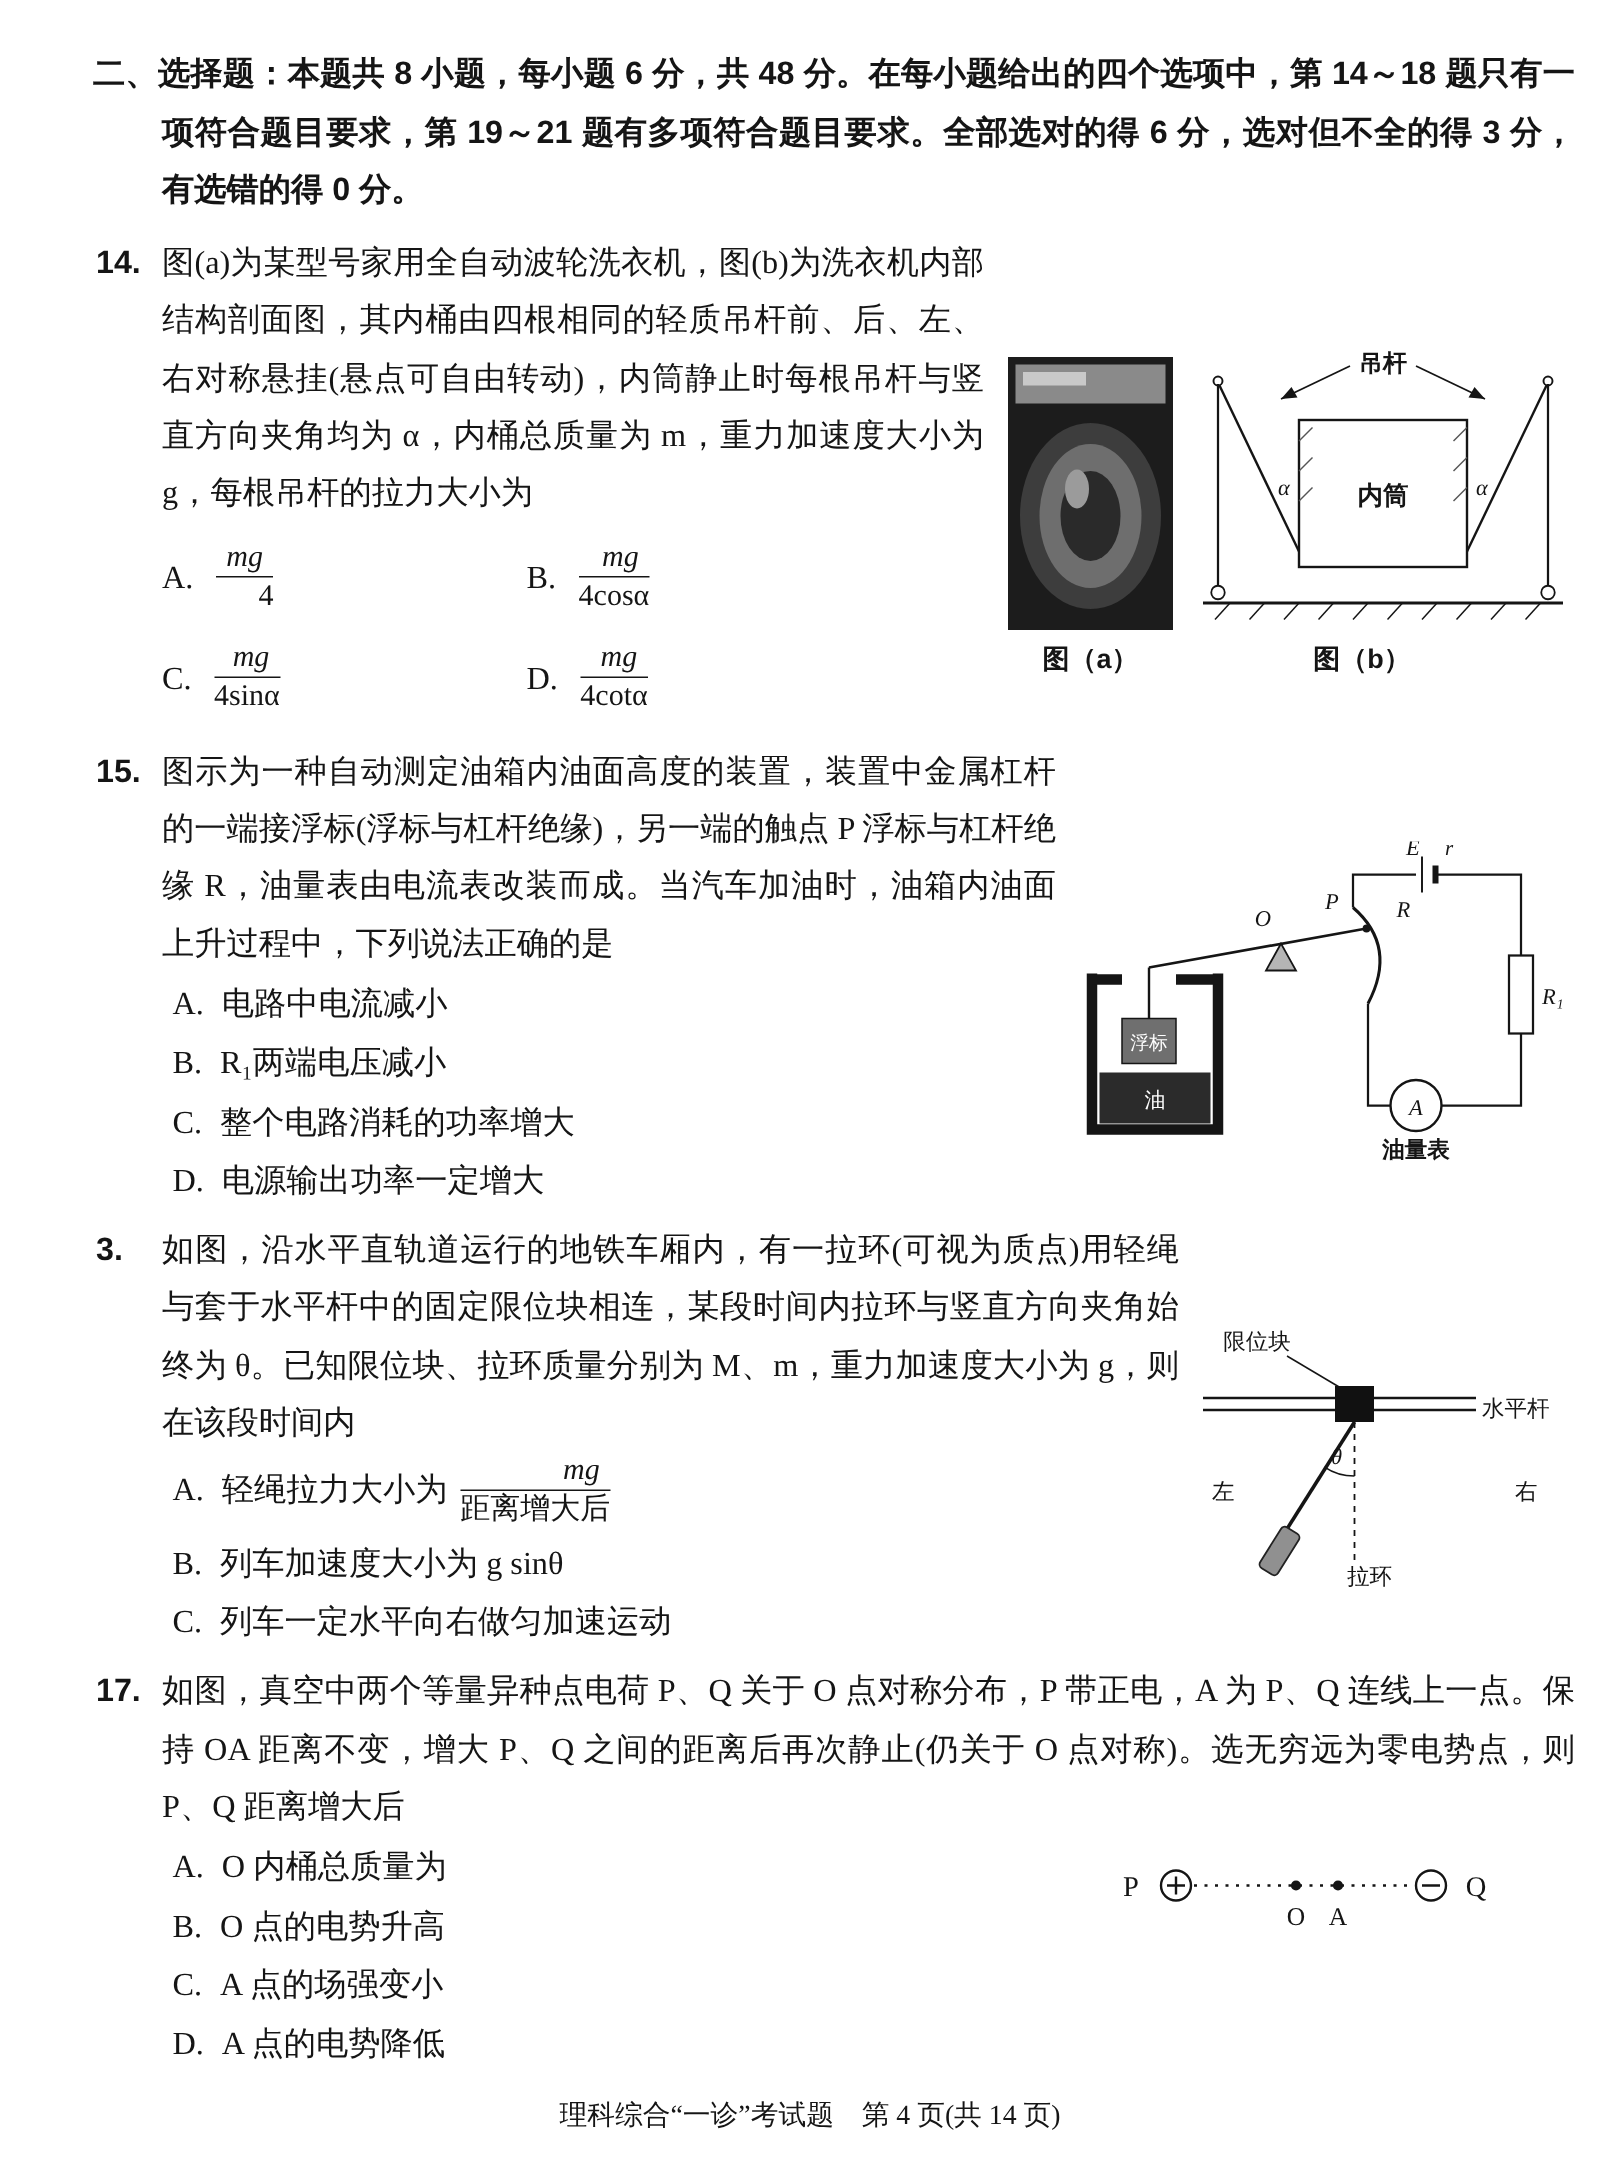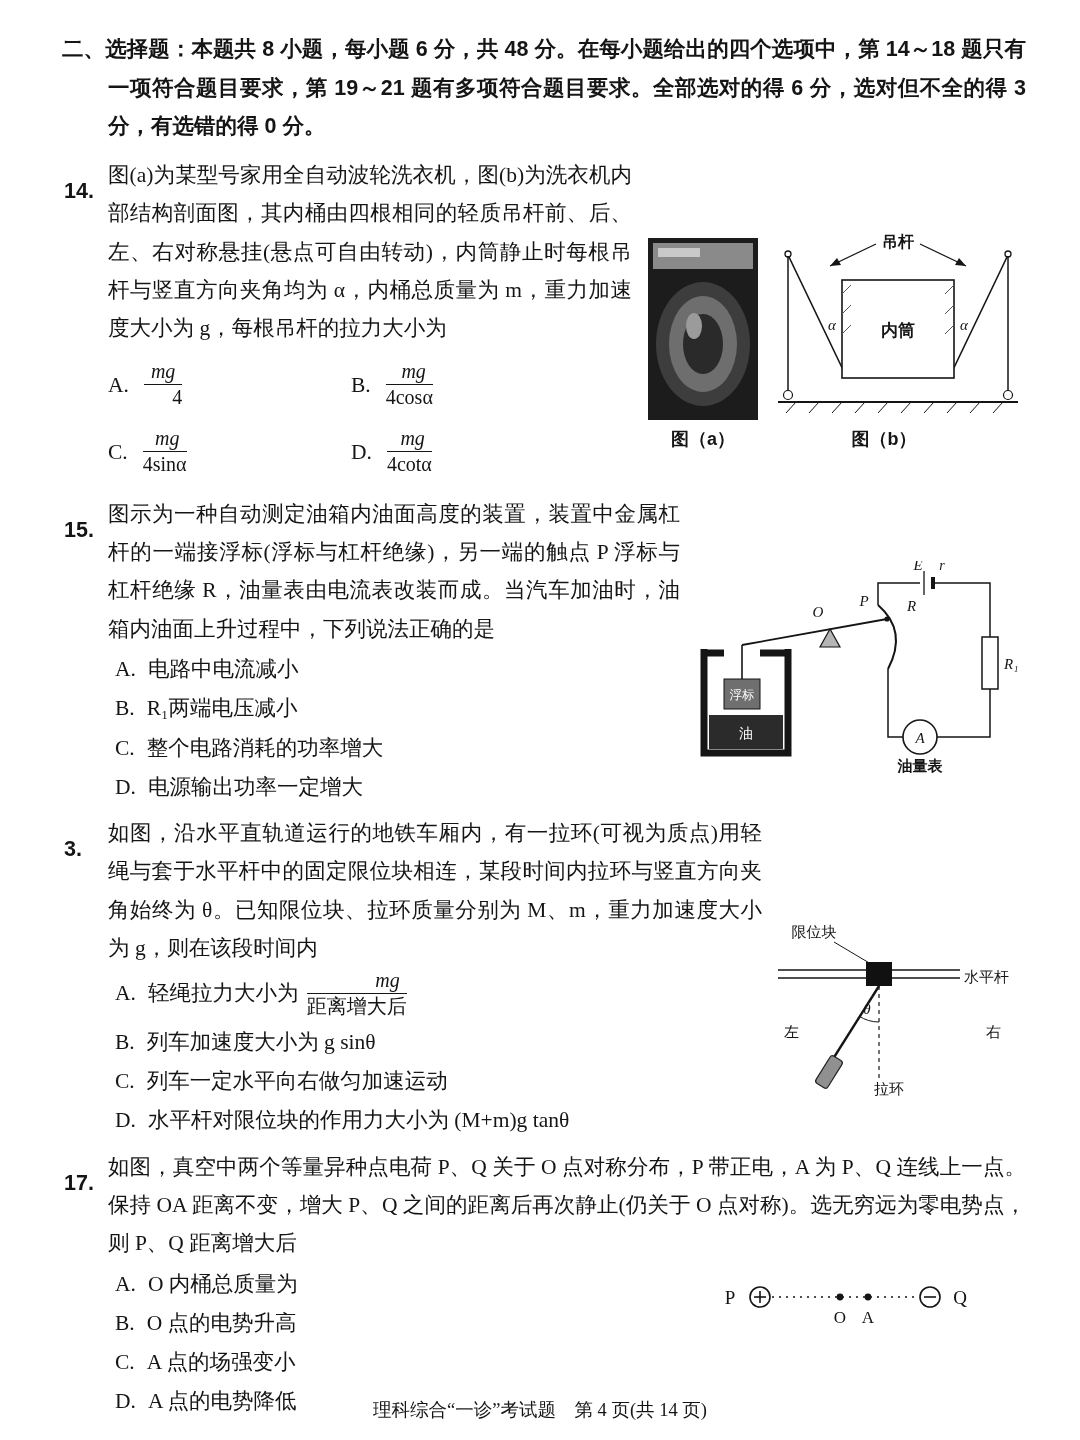--- a/index.html
+++ b/index.html
@@ -1,27 +1,27 @@
 <!DOCTYPE html>
 <html><head>
 <meta charset="utf-8">
 <style>
   * { box-sizing: border-box; }
   html, body { margin:0; padding:0; width:1080px; height:1440px; background:#ffffff; }
   body { font-family:"Liberation Serif","DejaVu Serif",serif; color:#151515; }
-  .page { position:relative; width:1080px; height:1440px; padding:30px 54px 40px 62px; overflow:hidden; }
+  .page { position:relative; width:1080px; height:1440px; padding:30px 30px 40px 62px; overflow:hidden; }
 
   .section-header {
     font-family:"Liberation Sans","DejaVu Sans",sans-serif;
     font-size:21.5px; font-weight:700; line-height:1.8;
     margin:0 0 10px 0; padding-left:46px; text-indent:-46px; text-align:justify;
   }
 
   .question { position:relative; clear:both; font-size:21.5px; line-height:1.78; margin:0 0 8px 0; padding-left:46px; }
-  .qnum { position:absolute; left:2px; top:0; font-weight:700; font-family:"Liberation Sans","DejaVu Sans",sans-serif;margin-top:16px; }
+  .qnum { position:absolute; left:2px; top:0; font-weight:700; font-family:"Liberation Sans","DejaVu Sans",sans-serif; }
   .stem { margin:0; text-align:justify; }
 
   .options { margin-top:2px; }
   .opt-row { margin:1px 7px; }
   .opt-label { margin-right:12px; }
 
   .options14 { margin-top:6px; }
   .options14 .opt { display:inline-block; width:225px; margin:7px 18px 7px 0; white-space:nowrap; }
 
   .frac { display:inline-block; vertical-align:middle; text-align:right; line-height:1.12; font-size:20px; margin:0 3px 5px 3px; }
@@ -29,21 +29,21 @@
   .fden { display:block; padding-top:1px; }
 
   .figfloat { float:right; }
   .fig14 { margin:74px 0 4px 16px; width:378px; }
   .fig14-imgs { display:flex; align-items:flex-end; gap:14px; }
   .fig-caps { display:flex; margin-top:3px; font-family:Liberation Sans, sans-serif; font-weight:700; font-size:18px; }
   .cap-a { width:110px; text-align:center; }
   .cap-b { width:252px; text-align:center; }
 
   .fig15 { margin:66px 0 2px 12px; width:334px; }
-  .fig16 { margin:108px 0 2px 12px; width:252px; }
+  .fig16 { margin:70px 0 2px 12px; width:252px; }
   .fig17 { margin:6px 34px 2px 12px; width:272px; }
 
   svg { display:block; }
   svg text { font-family:"Liberation Serif","DejaVu Serif",serif; fill:#151515; }
   .it { font-style:italic; }
   .cn { font-size:15px; }
   .cnb { font-family:"Liberation Sans","DejaVu Sans",sans-serif; font-weight:700; }
   .wt { fill:#ffffff; }
 
   .footer { position:absolute; left:0; right:0; bottom:18px; text-align:center; font-size:18.5px; }
@@ -219,21 +219,20 @@
       </span>
       <span>如图，沿水平直轨道运行的地铁车厢内，有一拉环(可视为质点)用轻绳与套于水平杆中的固定限位块相连，某段时间内拉环与竖直方向夹角始终为 θ。已知限位块、拉环质量分别为 M、m，重力加速度大小为 g，则在该段时间内</span>
     </p>
     <div class="options">
       <div class="opt-row">
         <span class="opt-label">A.</span><span>轻绳拉力大小为</span>
         <span class="frac"><span class="fnum">mg</span><span class="fden">距离增大后</span></span>
       </div>
       <div class="opt-row"><span class="opt-label">B.</span><span>列车加速度大小为 g sinθ</span></div>
       <div class="opt-row"><span class="opt-label">C.</span><span>列车一定水平向右做匀加速运动</span></div>
-      <div class="opt-row"><span class="opt-label">D.</span><span>水平杆对限位块的作用力大小为 (M+m)g tanθ</span></div>
     </div>
   </div>
 
   <div class="question">
     <span class="qnum">17.</span>
     <p class="stem">
       <span>如图，真空中两个等量异种点电荷 P、Q 关于 O 点对称分布，P 带正电，A 为 P、Q 连线上一点。保持 OA 距离不变，增大 P、Q 之间的距离后再次静止(仍关于 O 点对称)。选无穷远为零电势点，则 P、Q 距离增大后</span>
     </p>
     <div class="options">
       <span class="figfloat fig17">

